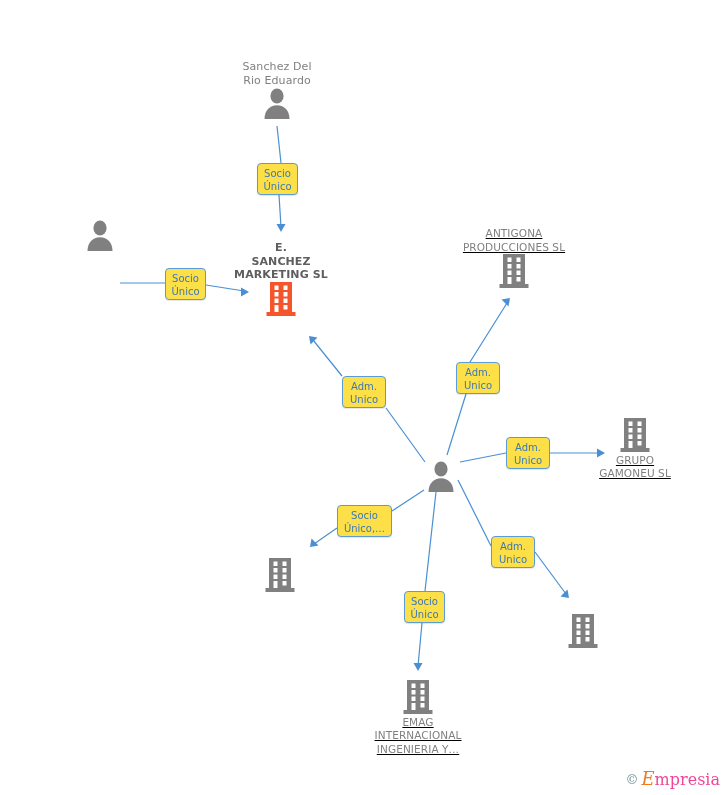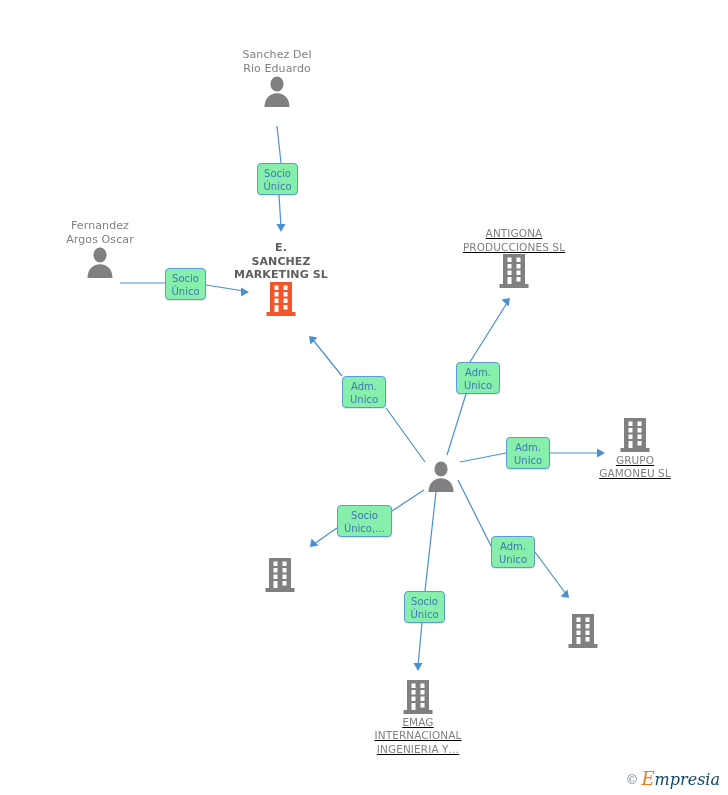--- a/index.html
+++ b/index.html
@@ -59,21 +59,21 @@
   
   .bld-ico {
     width: 32px;
     height: 34px;
   }
   .edge-label {
     position: absolute;
     box-sizing: border-box;
     border: 1px solid #5a9bd8;
     border-radius: 4px;
-    background: #86efac;
+    background: #fde047;
     color: #3f78b5;
     font-size: 10px;
     line-height: 13px;
     text-align: center;
     padding: 3px 4px 2px 4px;
     white-space: pre-line;
     box-shadow: 0 1px 1px rgba(0,0,0,0.10);
   }
   #watermark {
     position: absolute;
@@ -89,22 +89,21 @@
     color: #6f9098;
     vertical-align: 1px;
     margin-right: 3px;
   }
   #watermark .wm-e {
     color: #f07d23;
     font-style: italic;
     font-size: 18px;
   }
   #watermark .wm-rest {
-    color: #0c4a6e;
-    font-style: italic;
+    color: #ec4899;
   }
 </style>
 </head>
 <body>
 
 <div id="canvas">
 
   <svg id="edge-layer" viewBox="0 0 728 795" xmlns="http://www.w3.org/2000/svg">
       <path d="M 277 126 L 281 163 M 279 195 L 281 227" stroke="#4a8fd4" stroke-width="1.2" fill="none"></path>
       <polygon points="281,232 276.5,224 285.5,224" fill="#4a8fd4"></polygon>
@@ -118,31 +117,29 @@
       <polygon points="605,453 597,448.5 597,457.5" fill="#4a8fd4"></polygon>
       <path d="M 424 490 L 392 511 M 337 528 L 314 544" stroke="#4a8fd4" stroke-width="1.2" fill="none"></path>
       <polygon points="310,547 318.5,545.5 311.5,538.5" fill="#4a8fd4"></polygon>
       <path d="M 458 480 L 491 546 M 535 552 L 566 594" stroke="#4a8fd4" stroke-width="1.2" fill="none"></path>
       <polygon points="569,598 560.5,596.5 567.5,589.5" fill="#4a8fd4"></polygon>
       <path d="M 436 492 L 425 591 M 422 623 L 418 666" stroke="#4a8fd4" stroke-width="1.2" fill="none"></path>
       <polygon points="418,671 413.5,663 422.5,663" fill="#4a8fd4"></polygon>
     </svg>
 
   <div id="node-layer">
-      <div class="node" style="left: 277px; top: 48px;">
+      <div class="node" style="left: 277px; top: 60px;">
         <div class="label">Sanchez Del
 Rio Eduardo</div>
         <span class="glyph"><svg class="person-ico" viewBox="0 0 30 32">
             <ellipse cx="15" cy="9" rx="6.6" ry="7.6" fill="#808080"></ellipse>
             <path d="M2.5 32 C2.5 23.5 7.6 18.2 15 18.2 C22.4 18.2 27.5 23.5 27.5 32 Z" fill="#808080"></path>
           </svg></span>
       </div>
       <div class="node" style="left: 100px; top: 219px;">
-        <div class="label">Fernandez
-Argos Oscar</div>
         <span class="glyph"><svg class="person-ico" viewBox="0 0 30 32">
             <ellipse cx="15" cy="9" rx="6.6" ry="7.6" fill="#808080"></ellipse>
             <path d="M2.5 32 C2.5 23.5 7.6 18.2 15 18.2 C22.4 18.2 27.5 23.5 27.5 32 Z" fill="#808080"></path>
           </svg></span>
       </div>
       <div class="node focus company" style="left: 281px; top: 241px;">
         <div class="label">E.
 SANCHEZ
 MARKETING SL</div>
         <span class="glyph"><svg class="bld-ico" viewBox="0 0 32 34">

